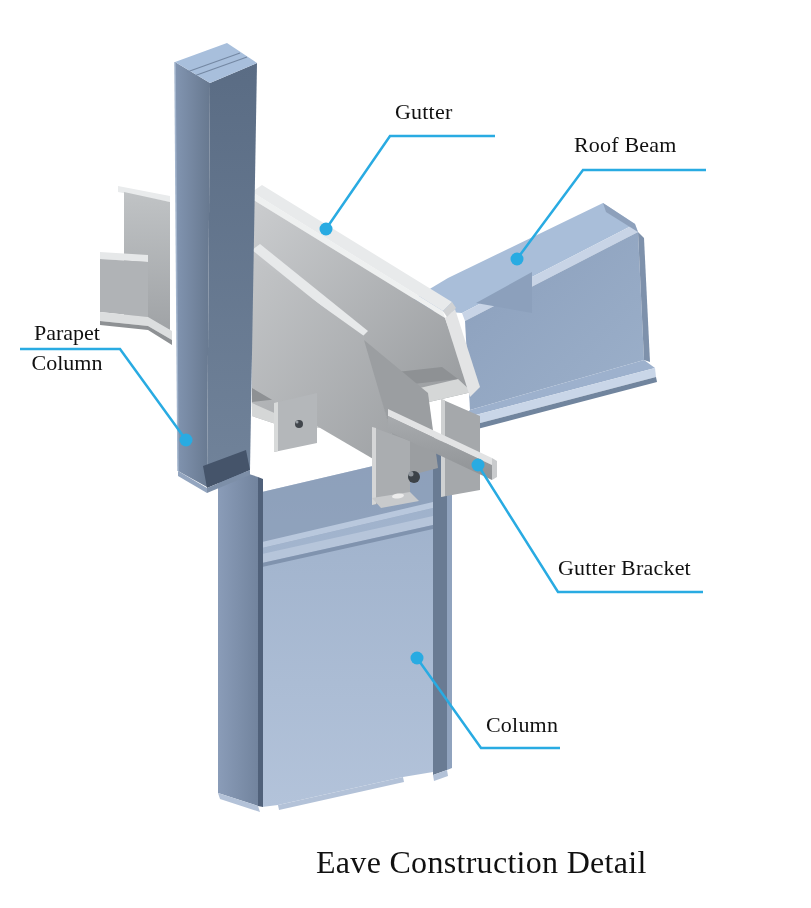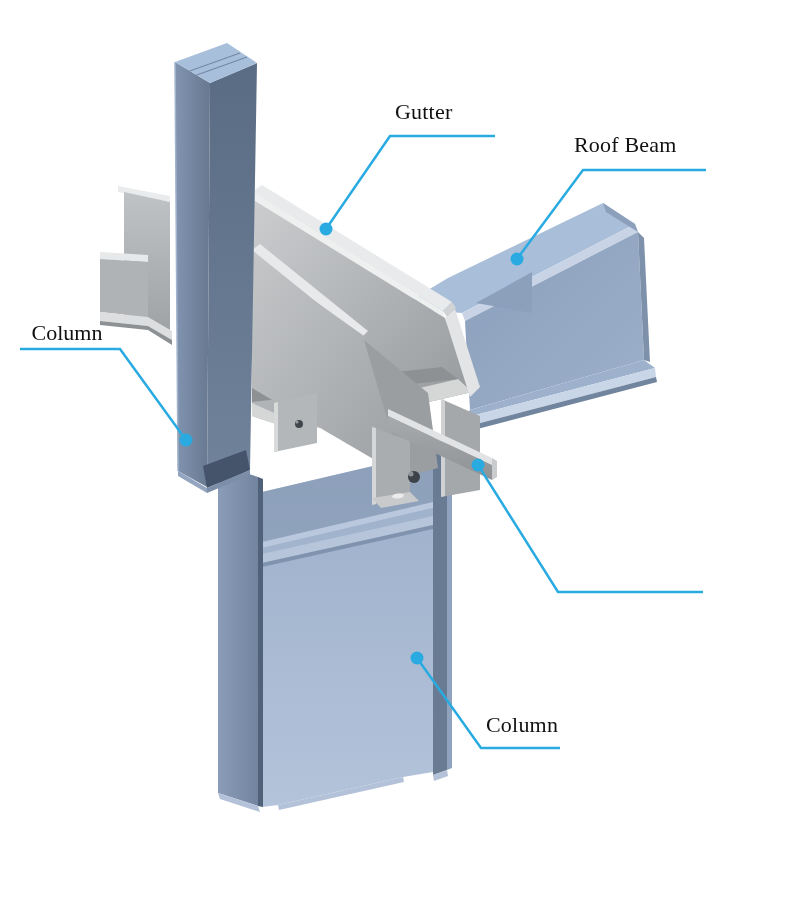--- a/index.html
+++ b/index.html
@@ -144,17 +144,20 @@
     <polyline points="703,592 558,592 478,465" stroke="#29abe2"></polyline>
     <circle cx="478" cy="465" r="6.5" stroke="none" fill="#29abe2"></circle>
     <polyline points="560,748 481,748 417,658" stroke="#29abe2"></polyline>
     <circle cx="417" cy="658" r="6.5" stroke="none" fill="#29abe2"></circle>
   </g>
 </svg>
 
 <div class="lbl" style="left:395px;top:99px;">Gutter</div>
 <div class="lbl" style="left:574px;top:132px;">Roof Beam</div>
 <div class="lbl-2line" style="left:14px;top:318px;">
+  <div>Parapet</div>
   <div>Column</div>
 </div>
+<div class="lbl" style="left:558px;top:555px;">Gutter Bracket</div>
 <div class="lbl" style="left:486px;top:712px;">Column</div>
+<div class="title" style="left:316px;top:844px;">Eave Construction Detail</div>
 
 </div>
 
 </body></html>

